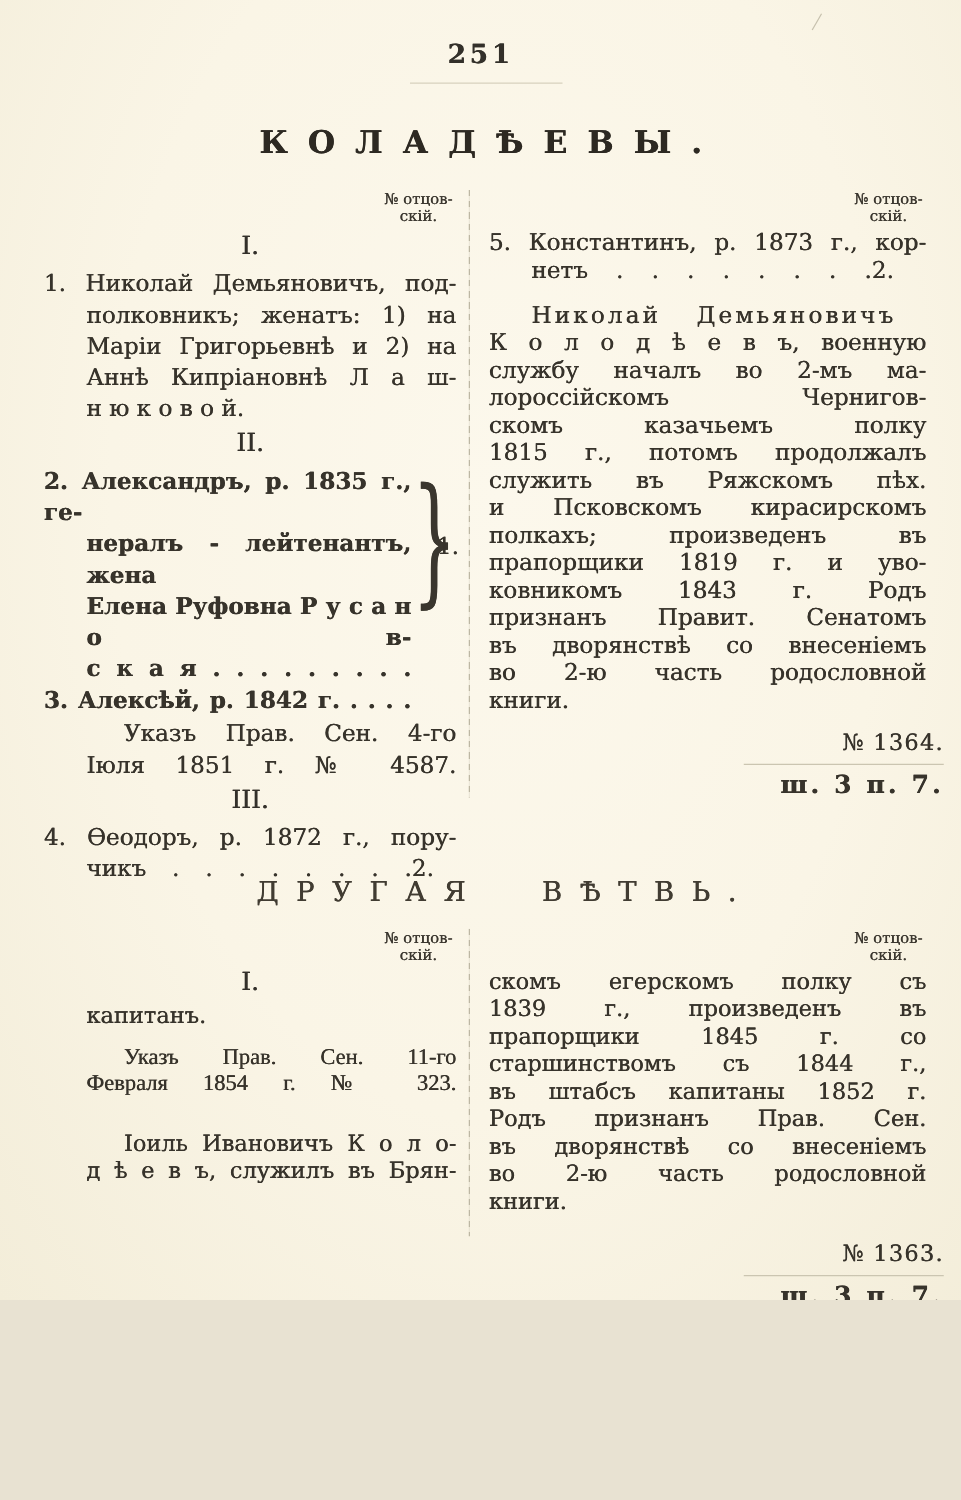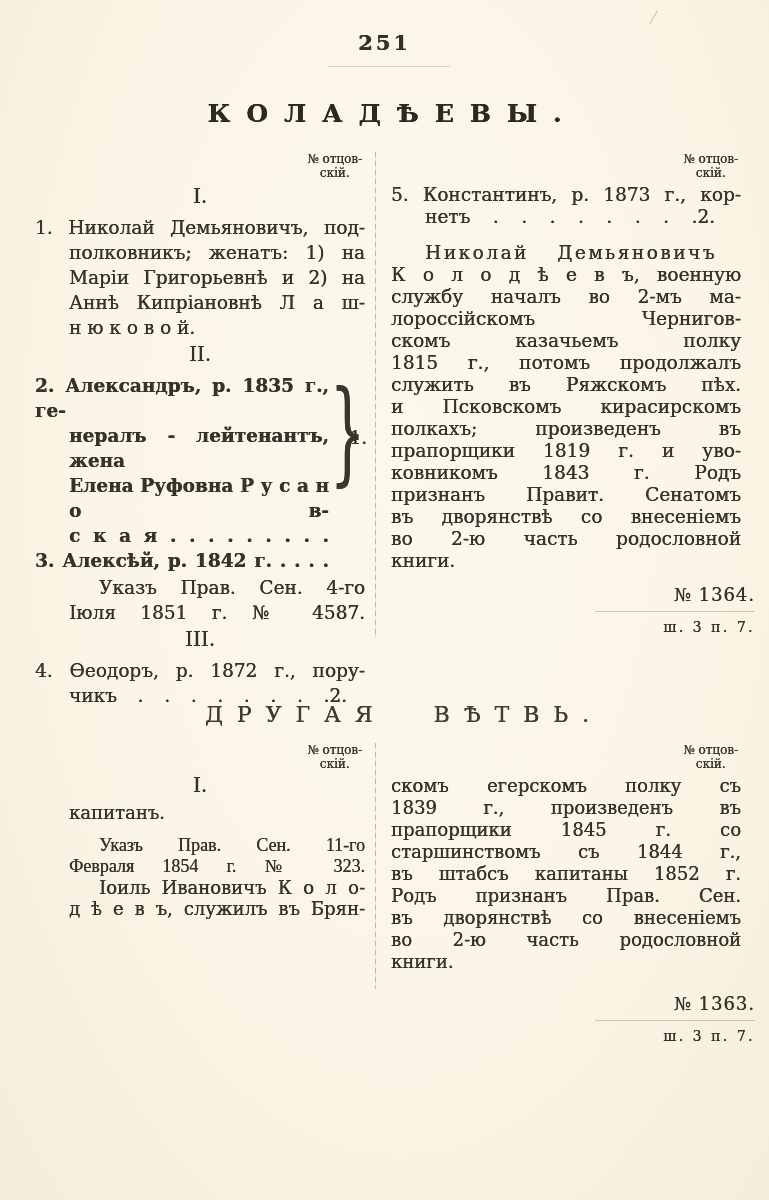--- a/index.html
+++ b/index.html
@@ -1,17 +1,17 @@
 <!DOCTYPE html>
 <html><head>
 <meta charset="utf-8">
 <style>
   html,body{margin:0;padding:0;background:#e8e2d2;}
   .page{
-    position:relative;width:769px;height:1200px;overflow:hidden;
+    position:relative;width:769px;height:1040px;overflow:hidden;
     background:radial-gradient(ellipse at 52% 38%, #fcf8ec 0%, #faf5e6 55%, #f3edd9 100%);
     font-family:"DejaVu Serif","Liberation Serif",serif;
     color:#37332b;
   }
   .ts{text-shadow:0.3px 0 0 currentColor;}
   .pgnum{position:absolute;top:30px;left:0;right:0;text-align:center;
     font-size:21px;font-weight:bold;letter-spacing:3px;color:#33302a;}
   .pgnum-rule{position:absolute;top:66px;left:328px;width:122px;height:1px;background:#d7d1bd;}
   .corner-mark{position:absolute;top:10px;left:653px;width:1px;height:15px;background:#c7c1ae;transform:rotate(30deg);}
   .title{position:absolute;top:99px;left:0;right:0;text-align:center;
@@ -54,26 +54,26 @@
   .fnum.n4{margin-right:18px;}
   .fnum.n5{margin-right:26px;}
 
   .ukaz{padding-left:34px;margin-top:2px;}
   .ukaz .u1{text-indent:30px;}
   .sec2 .ukaz{margin-top:12px;font-family:Liberation Serif, serif;}
 
   .para{margin-top:14px;}
   .name1{text-indent:34px;letter-spacing:2.5px;word-spacing:20px;}
   .pind{text-indent:30px;}
-  .sec2 .para{margin-top:0;}
+  .sec2 .para{margin-top:28px;}
 
   .ref{width:160px;margin-left:auto;margin-right:-14px;margin-top:12px;text-align:right;}
   .ref-no{font-size:18px;letter-spacing:1px;}
   .ref-rule{height:1px;background:#cbc5b1;margin:5px 0 4px;}
-  .ref-code{font-size:14px;letter-spacing:2.5px;font-weight:normal;}
+  .ref-code{font-size:20px;letter-spacing:2.5px;font-weight:bold;}
   .sec2 .ref{margin-top:20px;}
 
   .bheading{text-align:center;font-size:22px;font-weight:normal;letter-spacing:14px;
     padding-left:14px;word-spacing:26px;color:#413c32;margin:0;}
 </style>
 </head>
 <body>
 
 <div class="page">
 

